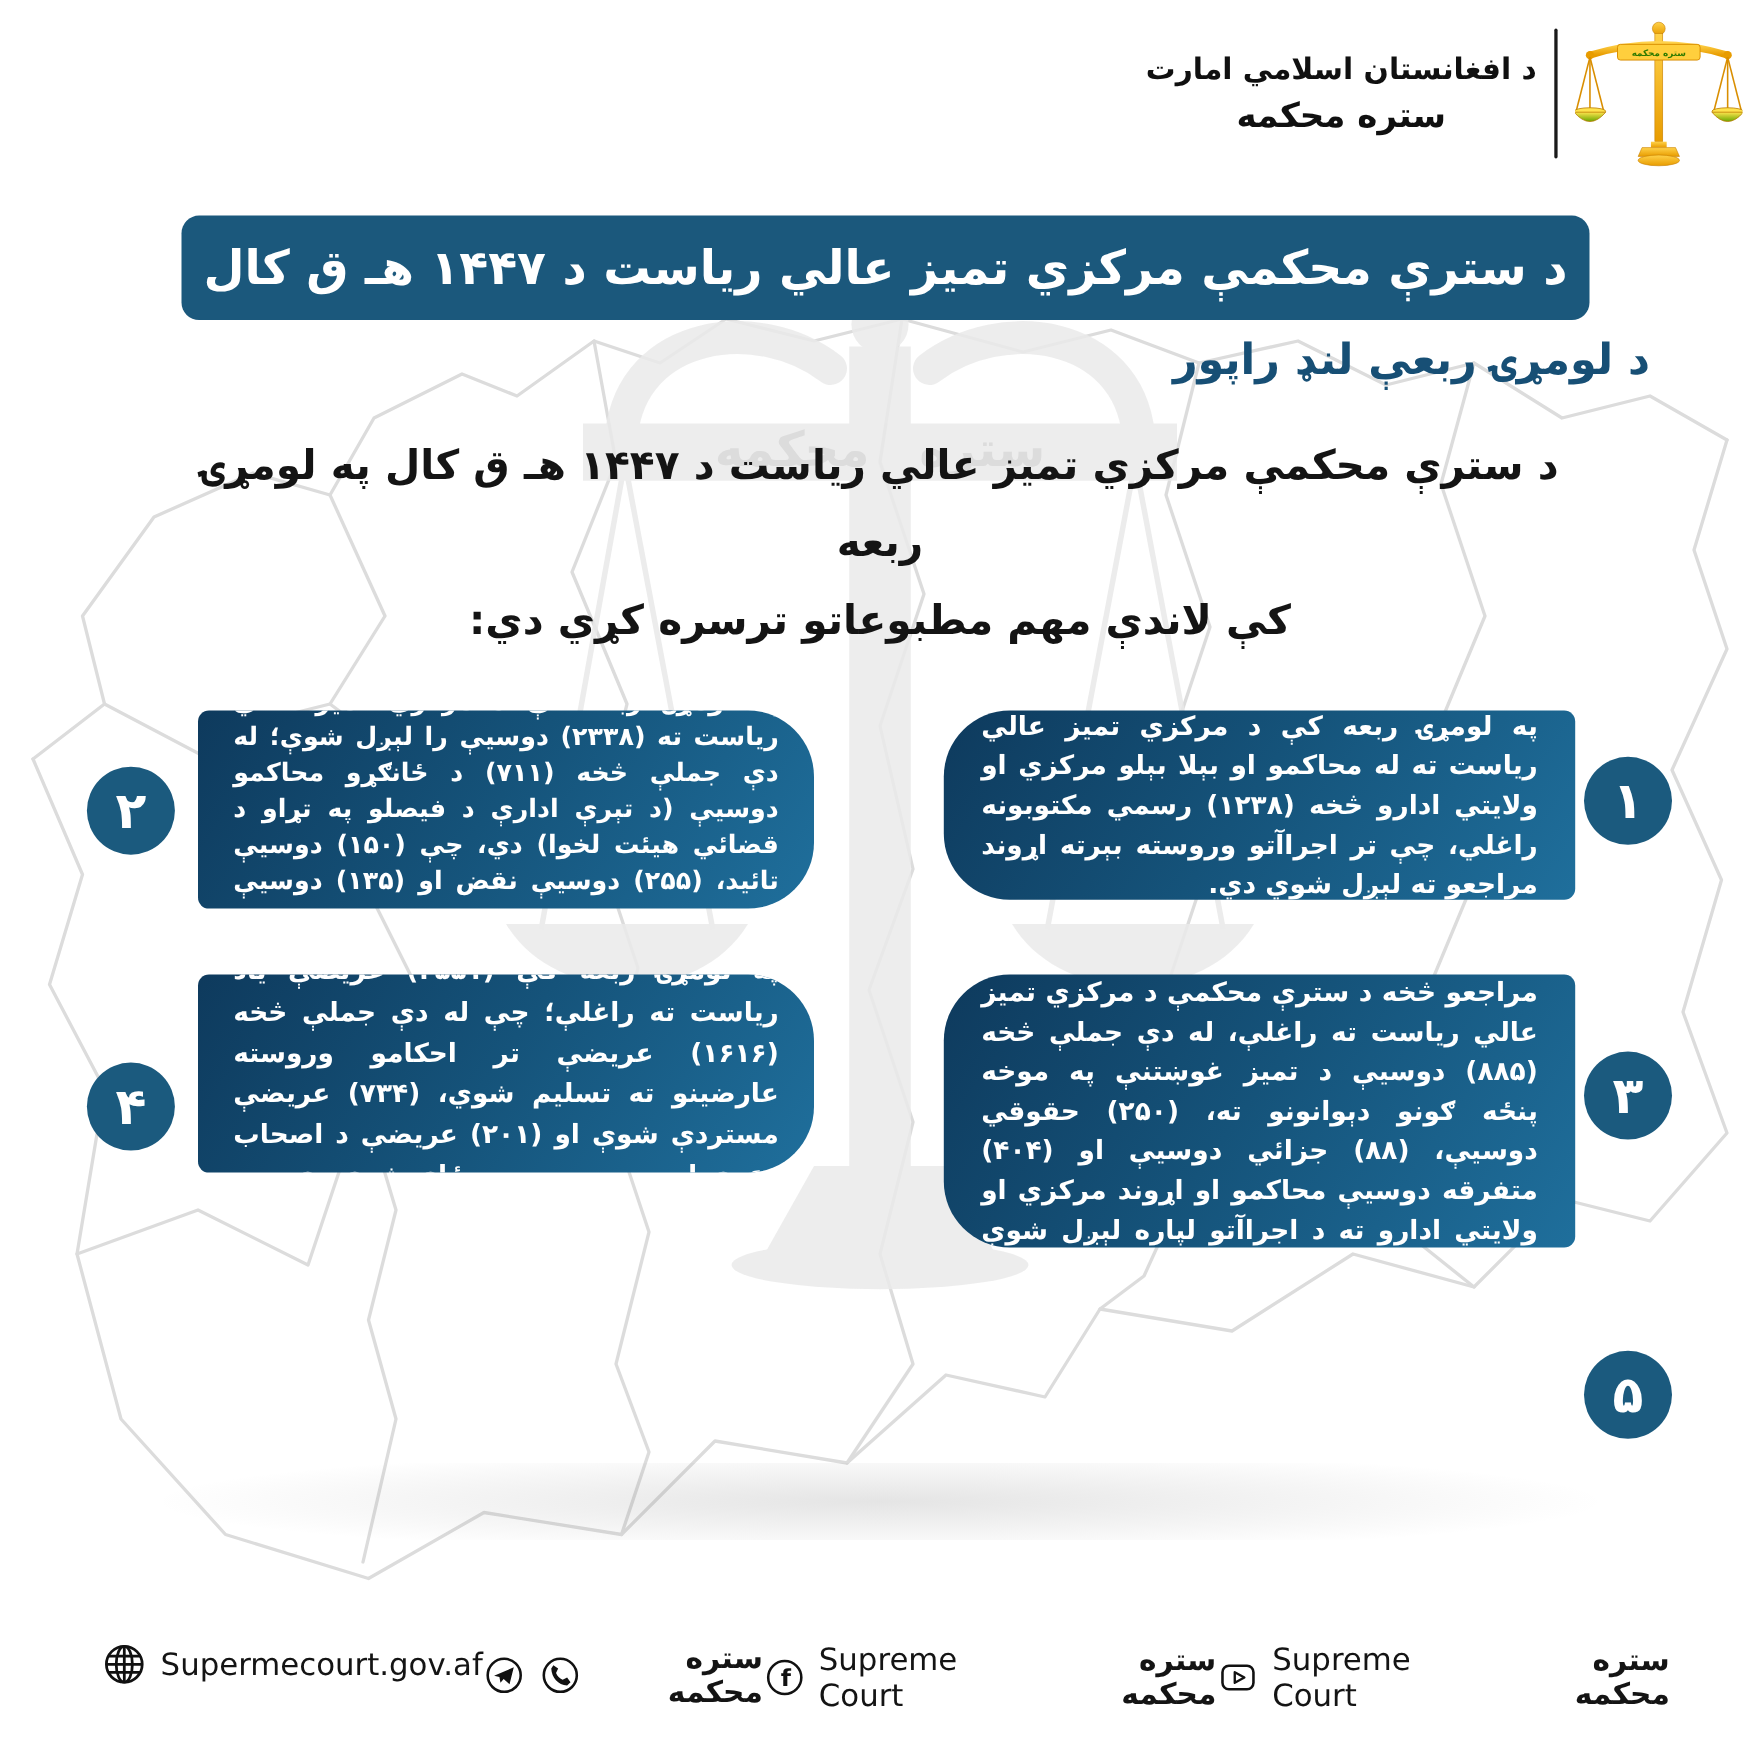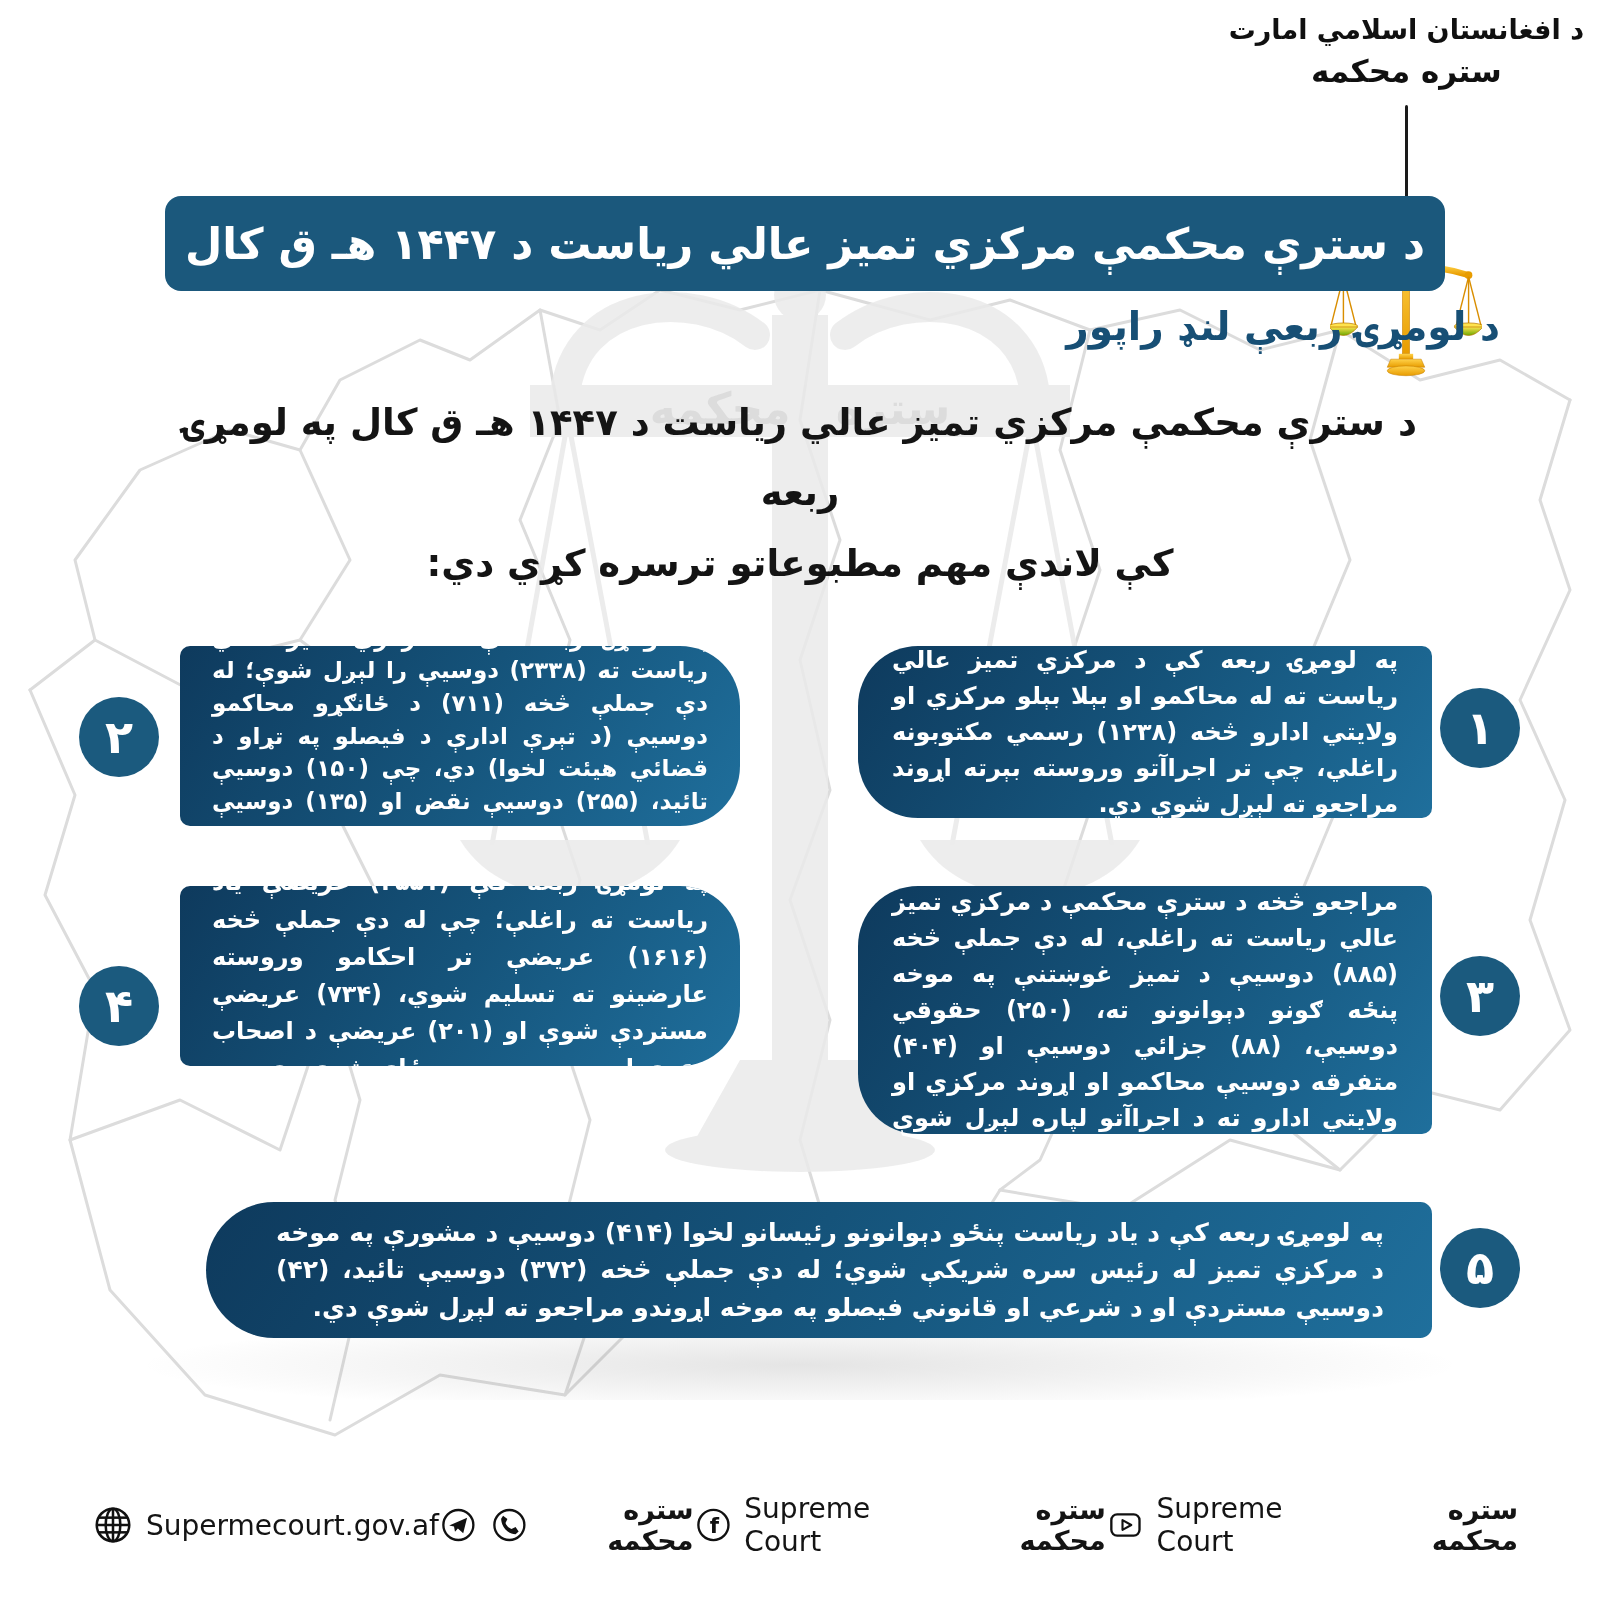--- a/index.html
+++ b/index.html
@@ -3,21 +3,21 @@
 <meta charset="utf-8">
 <style>
   html,body{margin:0;padding:0;background:#ffffff;}
   .page{position:relative;width:1600px;height:1600px;background:#ffffff;overflow:hidden;
         font-family:"DejaVu Sans",sans-serif;color:#161616;}
   svg{display:block;}
   .bg-map,.bg-scales{position:absolute;left:0;top:0;z-index:0;pointer-events:none;}
   .shadow-band{position:absolute;left:0;top:1330px;width:1600px;height:70px;z-index:0;
         background:radial-gradient(ellipse 55% 90% at 50% 50%, rgba(90,90,90,0.16), rgba(0,0,0,0) 75%);}
   
-  .brand{position:absolute;top:14px;right:16px;display:flex;flex-direction:column;align-items:center;gap:16px;z-index:2;}
+  .brand{position:absolute;top:14px;right:16px;display:flex;flex-direction:row;align-items:center;gap:16px;z-index:2;}
   .brand-text{display:flex;flex-direction:column;align-items:center;text-align:center;direction:rtl;}
   .brand-text .b1{font-size:27px;font-weight:bold;color:#101010;}
   .brand-text .b2{font-size:31px;font-weight:bold;margin-top:8px;color:#101010;}
   .brand-text .b3{font-size:24px;font-weight:bold;margin-top:8px;color:#101010;}
   .vdiv{width:3px;height:118px;background:#1a1a1a;border-radius:2px;}
   
   .title-bar{position:absolute;left:165px;top:196px;width:1280px;height:95px;background:#1b587c;
         border-radius:16px;display:flex;align-items:center;justify-content:center;z-index:2;}
   .title-bar span{color:#ffffff;font-size:43px;font-weight:bold;direction:rtl;}
   .subtitle{position:absolute;left:0;top:304px;width:1500px;text-align:right;font-size:39px;
@@ -43,21 +43,21 @@
   #card5{left:206px;top:1202px;width:1226px;height:136px;padding:10px 48px 10px 70px;box-sizing:border-box;}
   #card5 p{font-size:25px;line-height:1.5;}
   .num{position:absolute;width:80px;height:80px;border-radius:50%;background:#1b5a7e;color:#ffffff;
         display:flex;align-items:center;justify-content:center;font-size:46px;font-weight:bold;z-index:2;}
   #num1{left:1440px;top:688px;}
   #num2{left:79px;top:697px;}
   #num3{left:1440px;top:956px;}
   #num4{left:79px;top:966px;}
   #num5{left:1440px;top:1228px;}
   
-  .footer{position:absolute;left:92px;right:82px;top:1492px;display:flex;align-items:center;
+  .footer{position:absolute;left:92px;right:82px;top:1492px;display:flex;align-items:flex-start;
         justify-content:space-between;z-index:2;direction:ltr;}
   .fgroup{display:flex;align-items:center;gap:12px;}
   .fgroup .flabel{font-size:28px;color:#141414;}
   .fgroup .flabel-ps{font-size:27px;font-weight:bold;color:#141414;direction:rtl;}
 </style>
 </head>
 <body>
 
 <div class="page">
 
@@ -167,23 +167,20 @@
   <div id="card3" class="card card-right">
     <p>په لومړۍ ربعه کې (۱۶۲۷) دوسیې له اړونده مراجعو څخه د سترې محکمې د مرکزي تمیز عالي ریاست ته راغلې، له دې جملې څخه (۸۸۵) دوسیې د تمیز غوښتنې په موخه پنځه ګونو دېوانونو ته، (۲۵۰) حقوقي دوسیې، (۸۸) جزائي دوسیې او (۴۰۴) متفرقه دوسیې محاکمو او اړوند مرکزي او ولایتي ادارو ته د اجراآتو لپاره لېږل شوې دي.</p>
   </div>
   <div id="num3" class="num">۳</div>
 
   <div id="card4" class="card card-left">
     <p>په لومړۍ ربعه کې (۲۵۵۱) عریضې یاد ریاست ته راغلې؛ چې له دې جملې څخه (۱۶۱۶) عریضې تر احکامو وروسته عارضینو ته تسلیم شوي، (۷۳۴) عریضې مستردې شوې او (۲۰۱) عریضې د اصحاب دعوې له دوسیو سره یو ځای شوې دي.</p>
   </div>
   <div id="num4" class="num">۴</div>
 
-  <div id="card5" class="card card-wide">
-    <p>په لومړۍ ربعه کې د یاد ریاست پنځو دېوانونو رئیسانو لخوا (۴۱۴) دوسیې د مشورې په موخه د مرکزي تمیز له رئیس سره شریکې شوي؛ له دې جملې څخه (۳۷۲) دوسیې تائید، (۴۲) دوسیې مستردې او د شرعي او قانوني فیصلو په موخه اړوندو مراجعو ته لېږل شوې دي.</p>
-  </div>
   <div id="num5" class="num">۵</div>
 
   <div class="footer">
 
     <div class="fgroup">
       <svg width="42" height="42" viewBox="0 0 40 40">
         <g fill="none" stroke="#111" stroke-width="2.4">
           <circle cx="20" cy="20" r="15.5"></circle>
           <ellipse cx="20" cy="20" rx="7" ry="15.5"></ellipse>
           <line x1="20" y1="4.5" x2="20" y2="35.5"></line>

